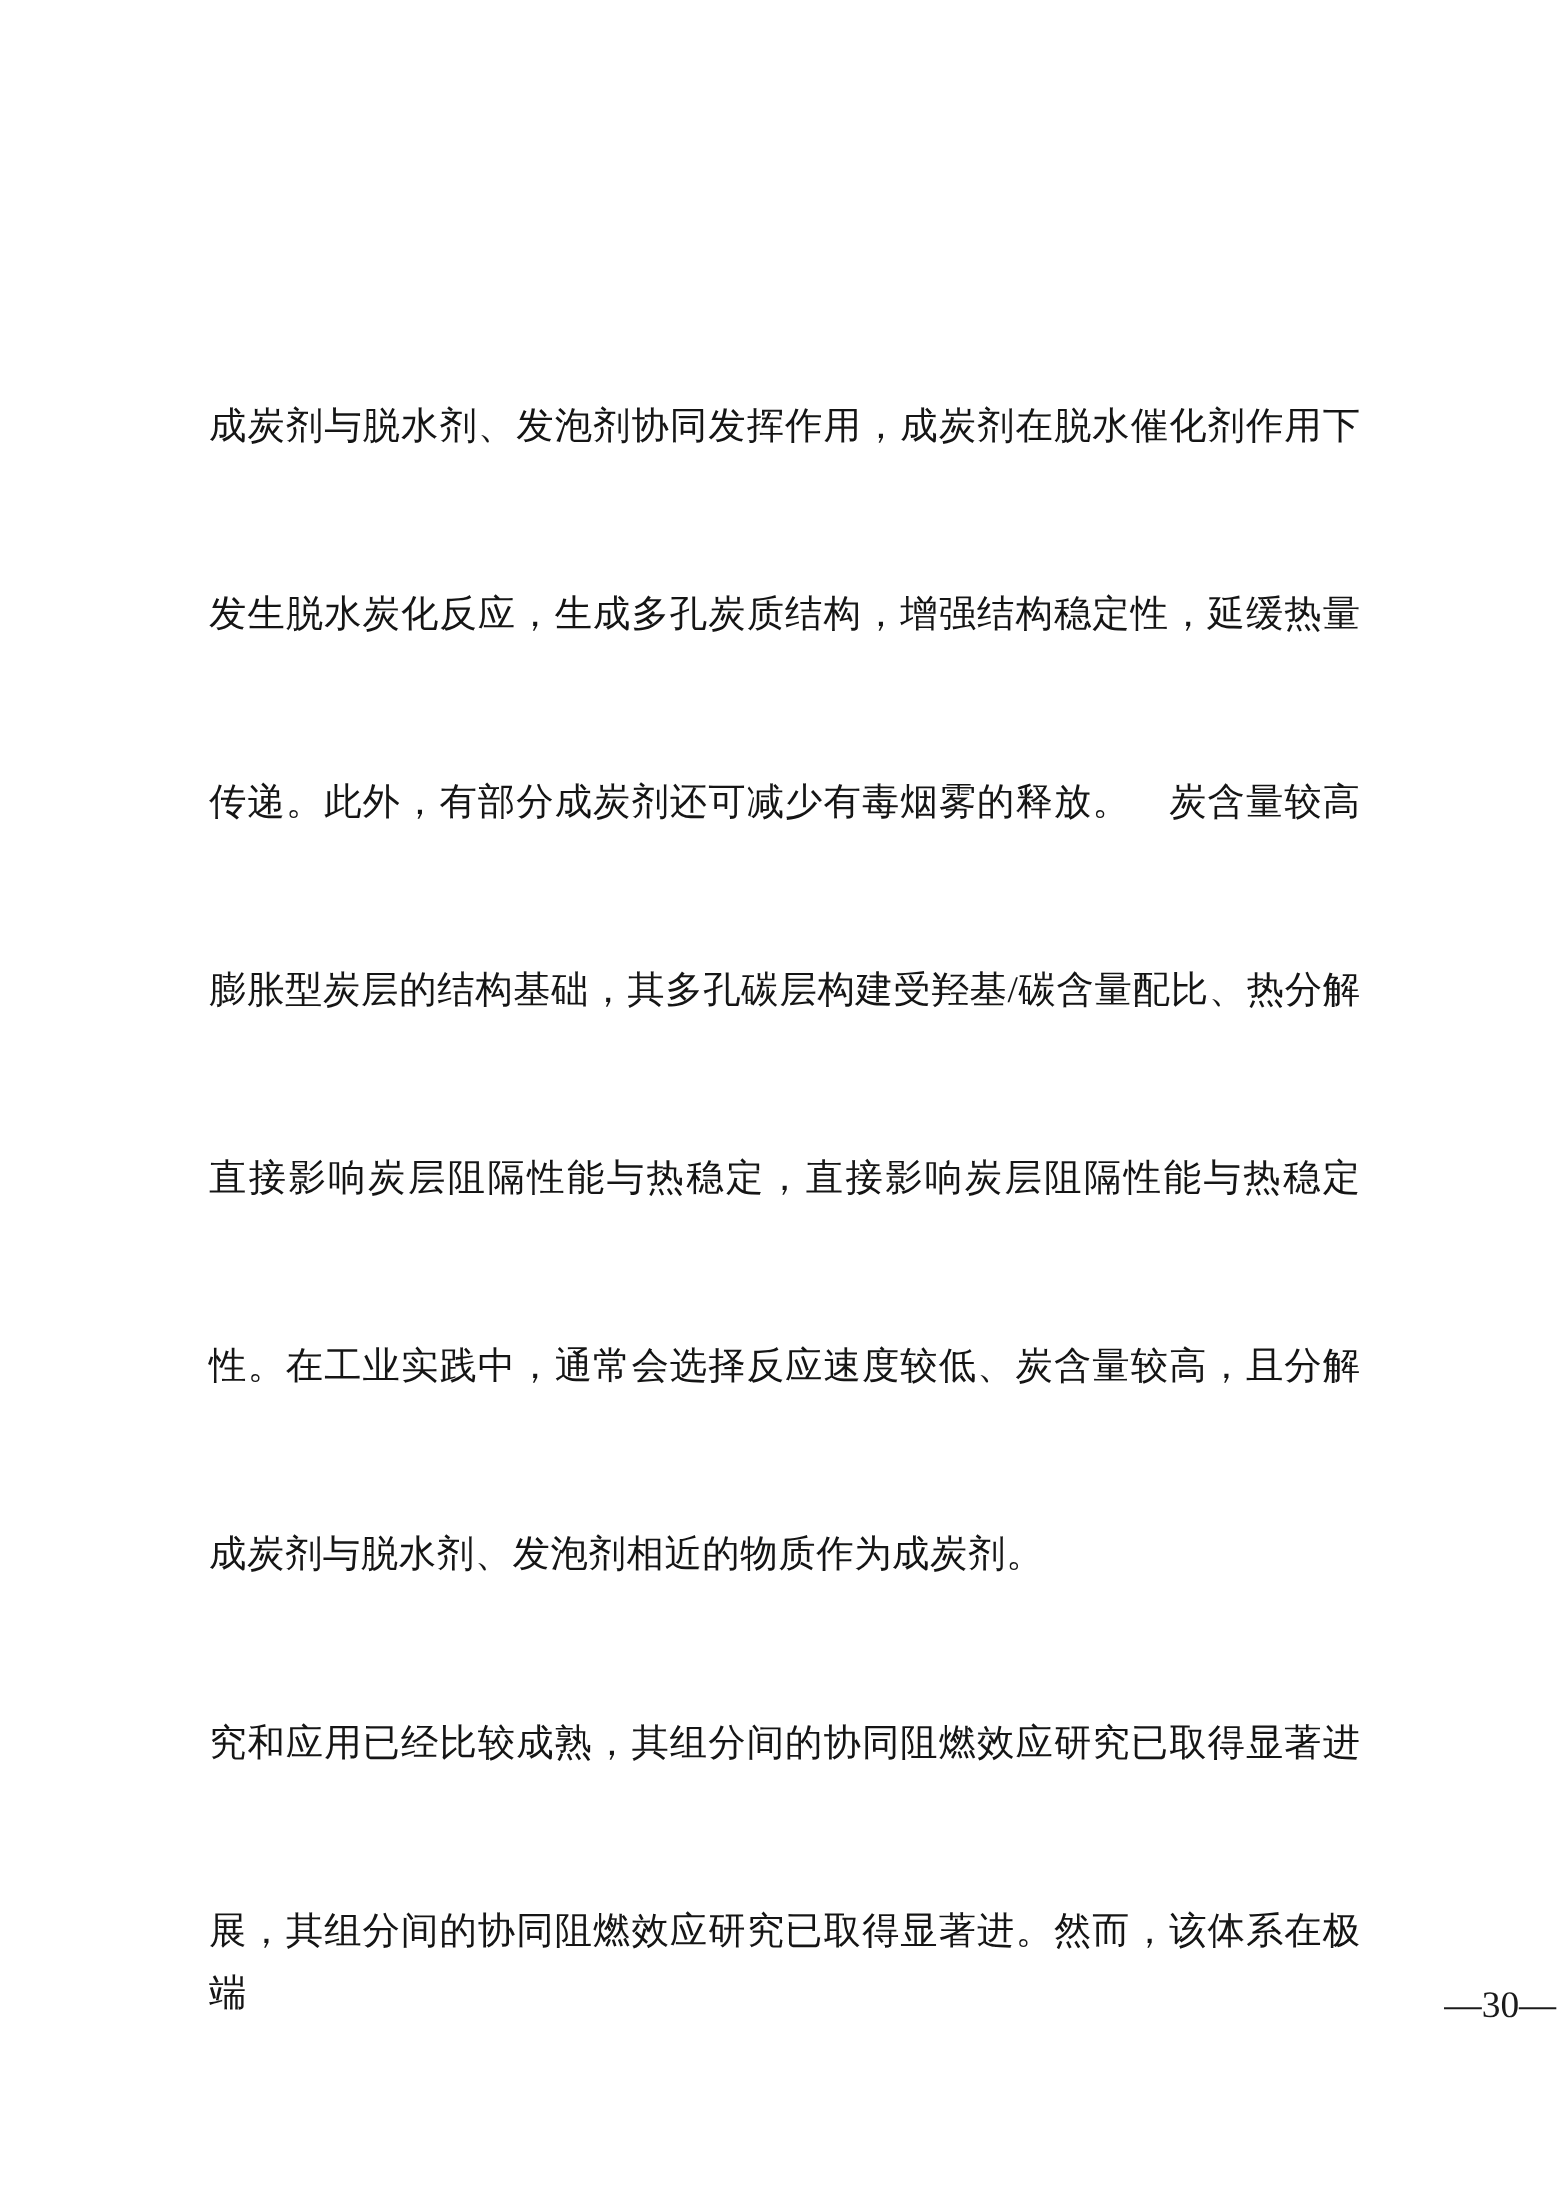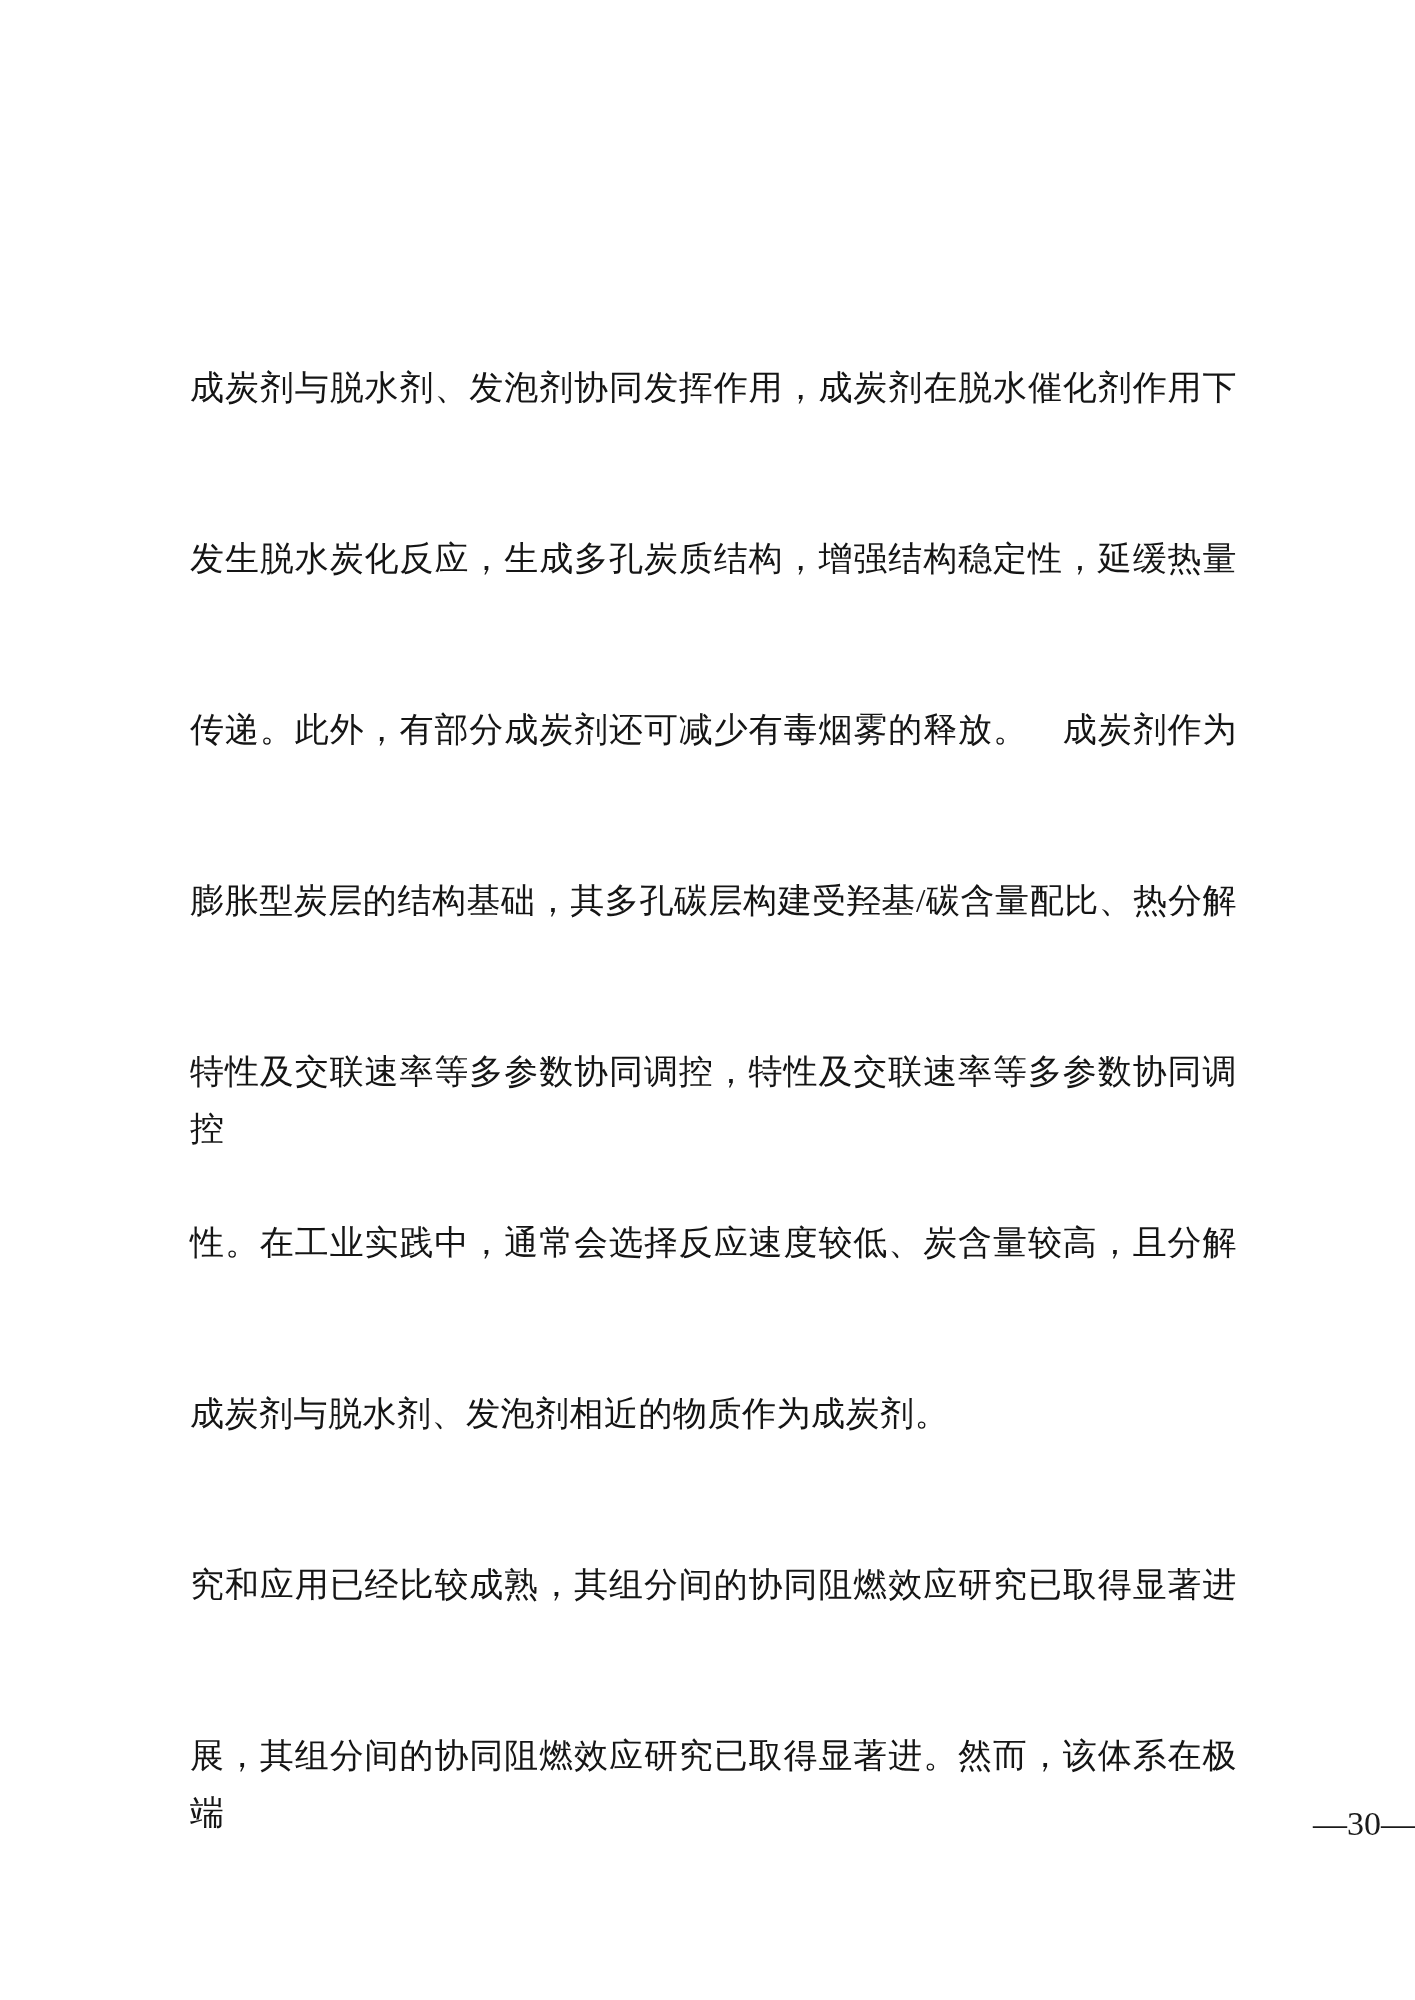--- a/index.html
+++ b/index.html
@@ -51,23 +51,23 @@
     color: #1a1a1a;
   }
 </style>
 </head>
 <body>
 
 <div class="page">
   <div class="text-block">
     <div class="line fill">成炭剂与脱水剂、发泡剂协同发挥作用，成炭剂在脱水催化剂作用下</div>
     <div class="line fill">发生脱水炭化反应，生成多孔炭质结构，增强结构稳定性，延缓热量</div>
-    <div class="line fill">传递。此外，有部分成炭剂还可减少有毒烟雾的释放。　成炭剂作为</div>
+    <div class="line fill">传递。此外，有部分成炭剂还可减少有毒烟雾的释放。　炭含量较高</div>
     <div class="line fill">膨胀型炭层的结构基础，其多孔碳层构建受羟基/碳含量配比、热分解</div>
-    <div class="line fill">特性及交联速率等多参数协同调控，特性及交联速率等多参数协同调控</div>
+    <div class="line fill">直接影响炭层阻隔性能与热稳定，直接影响炭层阻隔性能与热稳定</div>
     <div class="line fill">性。在工业实践中，通常会选择反应速度较低、炭含量较高，且分解</div>
     <div class="line">成炭剂与脱水剂、发泡剂相近的物质作为成炭剂。</div>
     <div class="line fill">究和应用已经比较成熟，其组分间的协同阻燃效应研究已取得显著进</div>
     <div class="line fill">展，其组分间的协同阻燃效应研究已取得显著进。然而，该体系在极端</div>
     
     
     
     
     
     

